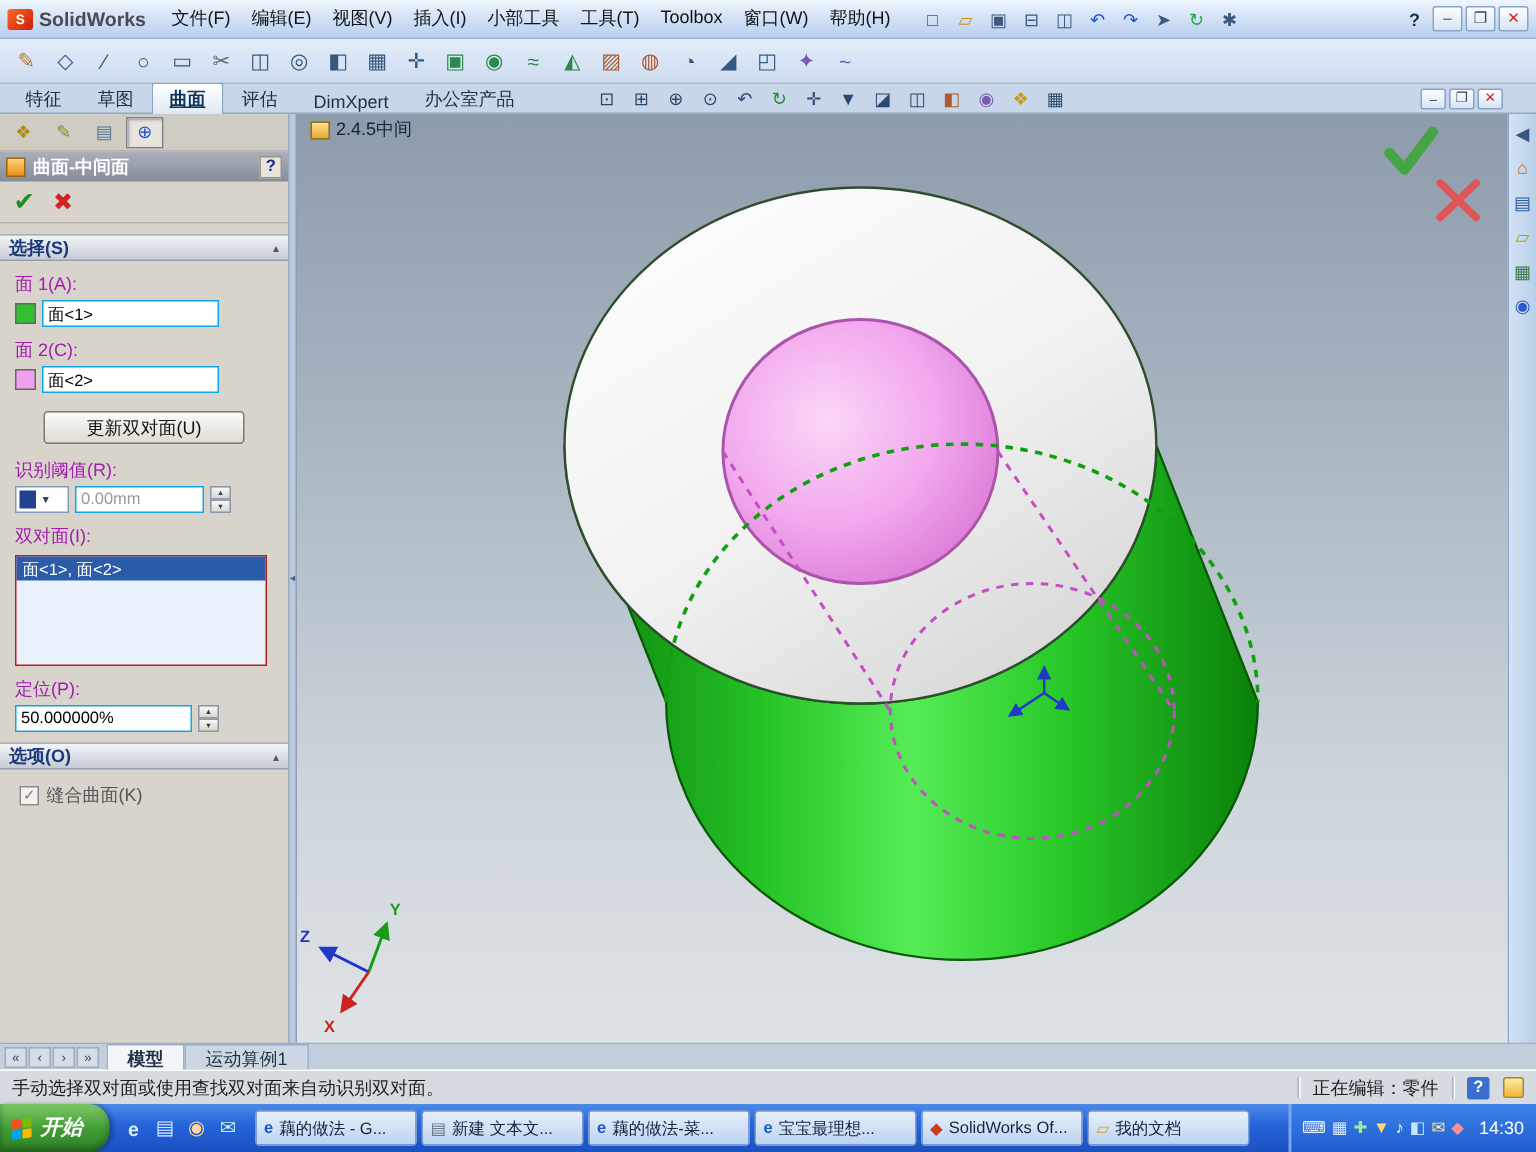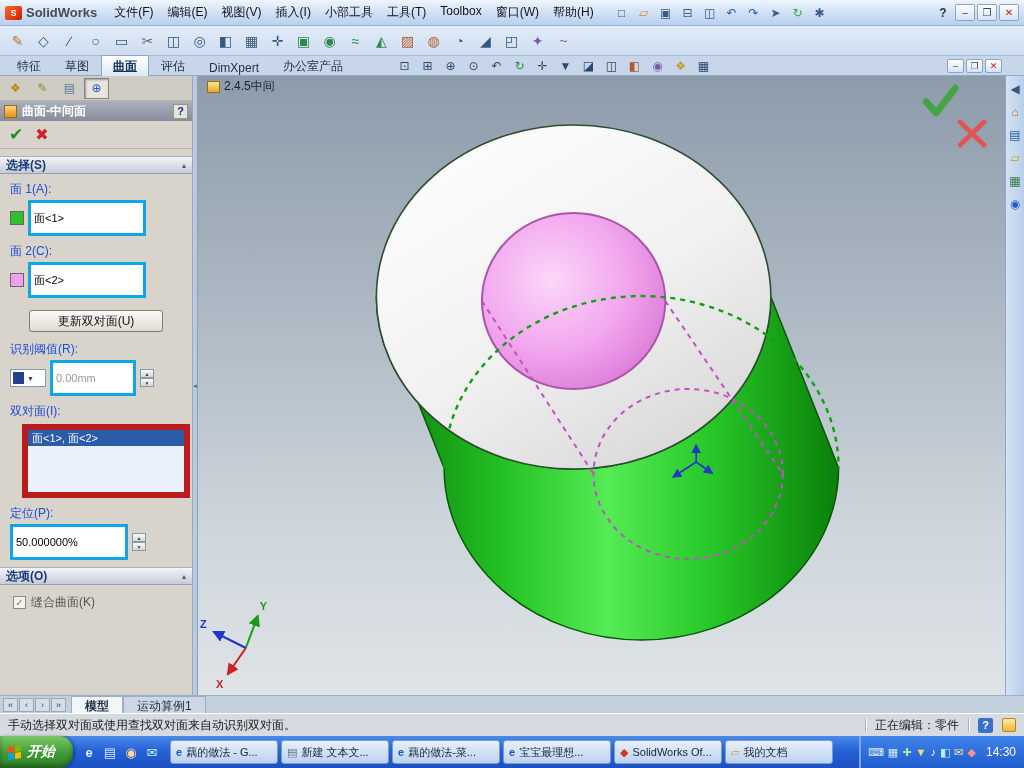--- a/index.html
+++ b/index.html
@@ -54,39 +54,39 @@
   .pm-title{color:#fff;font-weight:bold;font-size:12px;flex:1;white-space:nowrap;}
   .pm-help{width:15px;height:15px;background:#e8e4da;border:1px solid #98948a;color:#1a2a8a;font-weight:bold;
     font-size:11px;display:flex;align-items:center;justify-content:center;flex:none;}
   .pm-okbar{height:28px;display:flex;align-items:center;gap:12px;padding-left:9px;border-bottom:1px solid #b7b3a9;}
   .pm-ok{color:#1f8f1f;font-size:17px;font-weight:bold;}
   .pm-cancel{color:#d42222;font-size:16px;font-weight:bold;}
   .sec-h{height:18px;margin-top:7px;background:linear-gradient(#f2f4f7,#c6cbd6);border-top:1px solid #a8aebc;
     border-bottom:1px solid #979eae;display:flex;align-items:center;padding:0 6px;color:#1a3a7a;font-weight:bold;font-size:12px;}
   .sec-arrow{margin-left:auto;font-size:8px;color:#556;}
   .sec-arrow::before{content:"▴";}
-  .lbl{margin:7px 0 2px 10px;color:#1d4ed8;}
+  .lbl{margin:7px 0 2px 10px;color:#a21caf;}
   .frow{display:flex;align-items:center;gap:4px;margin-left:10px;}
   .swatch{width:14px;height:14px;border:1px solid #666;flex:none;}
   .swatch.g{background:#2fbf2f;}
   .swatch.p{background:#f2a0ee;}
-  .field{width:118px;height:36px;border:3px solid #0ea5e9;background:#fff;font-size:11px;padding:0 3px;}
+  .field{width:118px;height:18px;border:1px solid #0ea5e9;background:#fff;font-size:11px;padding:0 3px;}
   .field.dim{color:#999;width:86px;}
   .btn-update{display:block;margin:12px auto 2px;width:134px;height:22px;background:linear-gradient(#fbfbf9,#dedbd2);
     border:1px solid #7a7a72;border-radius:3px;font-size:12px;color:#111;}
   .combo{width:36px;height:18px;border:1px solid #7f9db9;background:#fff;display:flex;align-items:center;padding:1px 2px;gap:3px;}
   .combo-swatch{width:11px;height:12px;background:#23418f;}
   .combo-arrow{font-size:7px;color:#345;}
   .combo-arrow::before{content:"▼";}
   .spin{width:14px;height:18px;display:flex;flex-direction:column;flex:none;}
   .spin span{flex:1;border:1px solid #8a98a8;background:linear-gradient(#f8f8f6,#d8d8d2);font-size:5px;
     display:flex;align-items:center;justify-content:center;color:#345;}
   .spin .su::before{content:"▲";}
   .spin .sd::before{content:"▼";}
-  .listbox{margin:2px 0 0 22px;width:168px;height:74px;border:6px solid #b91c1c;background:#e9f2fb;}
+  .listbox{margin:2px 0 0 10px;width:168px;height:74px;border:1px solid #b91c1c;background:#e9f2fb;}
   .list-sel{height:16px;background:#2a5caa;color:#fff;font-size:11px;padding:1px 4px;white-space:nowrap;}
   .chkrow{display:flex;align-items:center;gap:5px;margin:9px 0 0 13px;color:#555;}
   .chk{width:13px;height:13px;border:1px solid #8a8a8a;background:#f4f2ee;display:flex;align-items:center;
     justify-content:center;font-size:10px;color:#777;flex:none;}
   .chk::before{content:"✓";}
 
   
   .splitter{width:6px;background:#bac9db;border-left:1px solid #9aa9bb;border-right:1px solid #8ba0b8;
     display:flex;align-items:center;justify-content:center;flex:none;}
   .splitter::before{content:"◄";font-size:6px;color:#45678a;}

